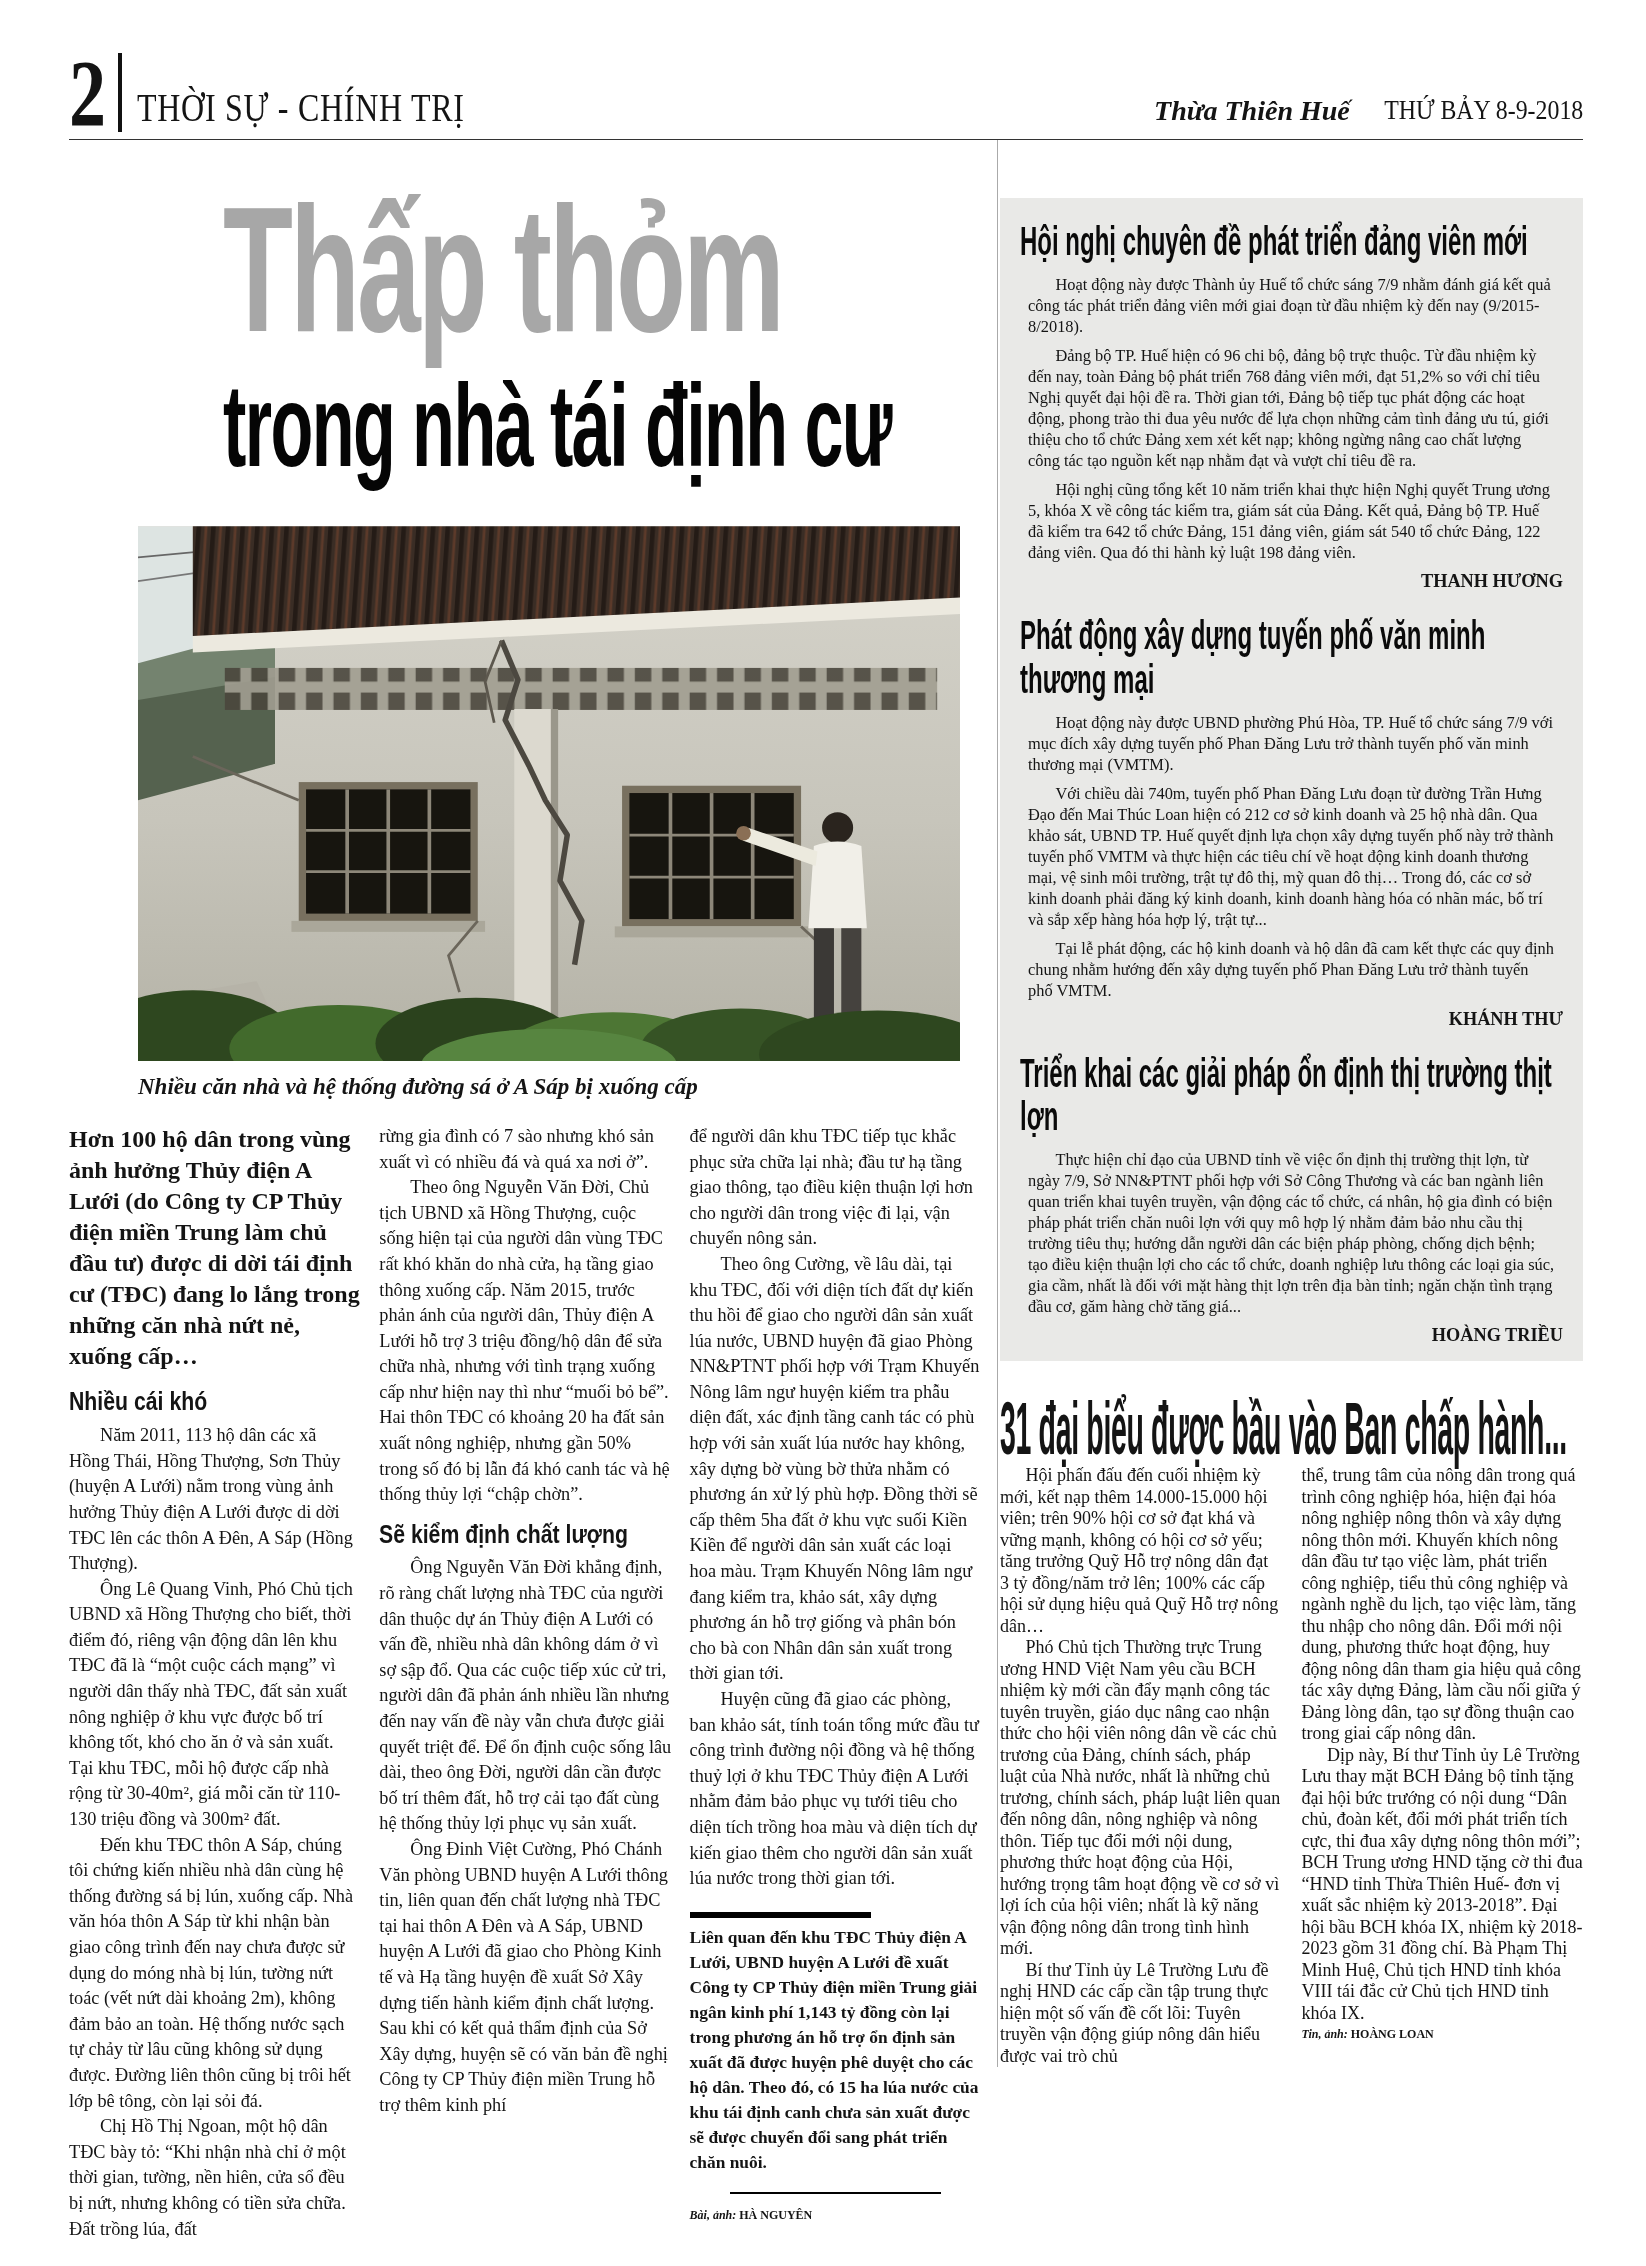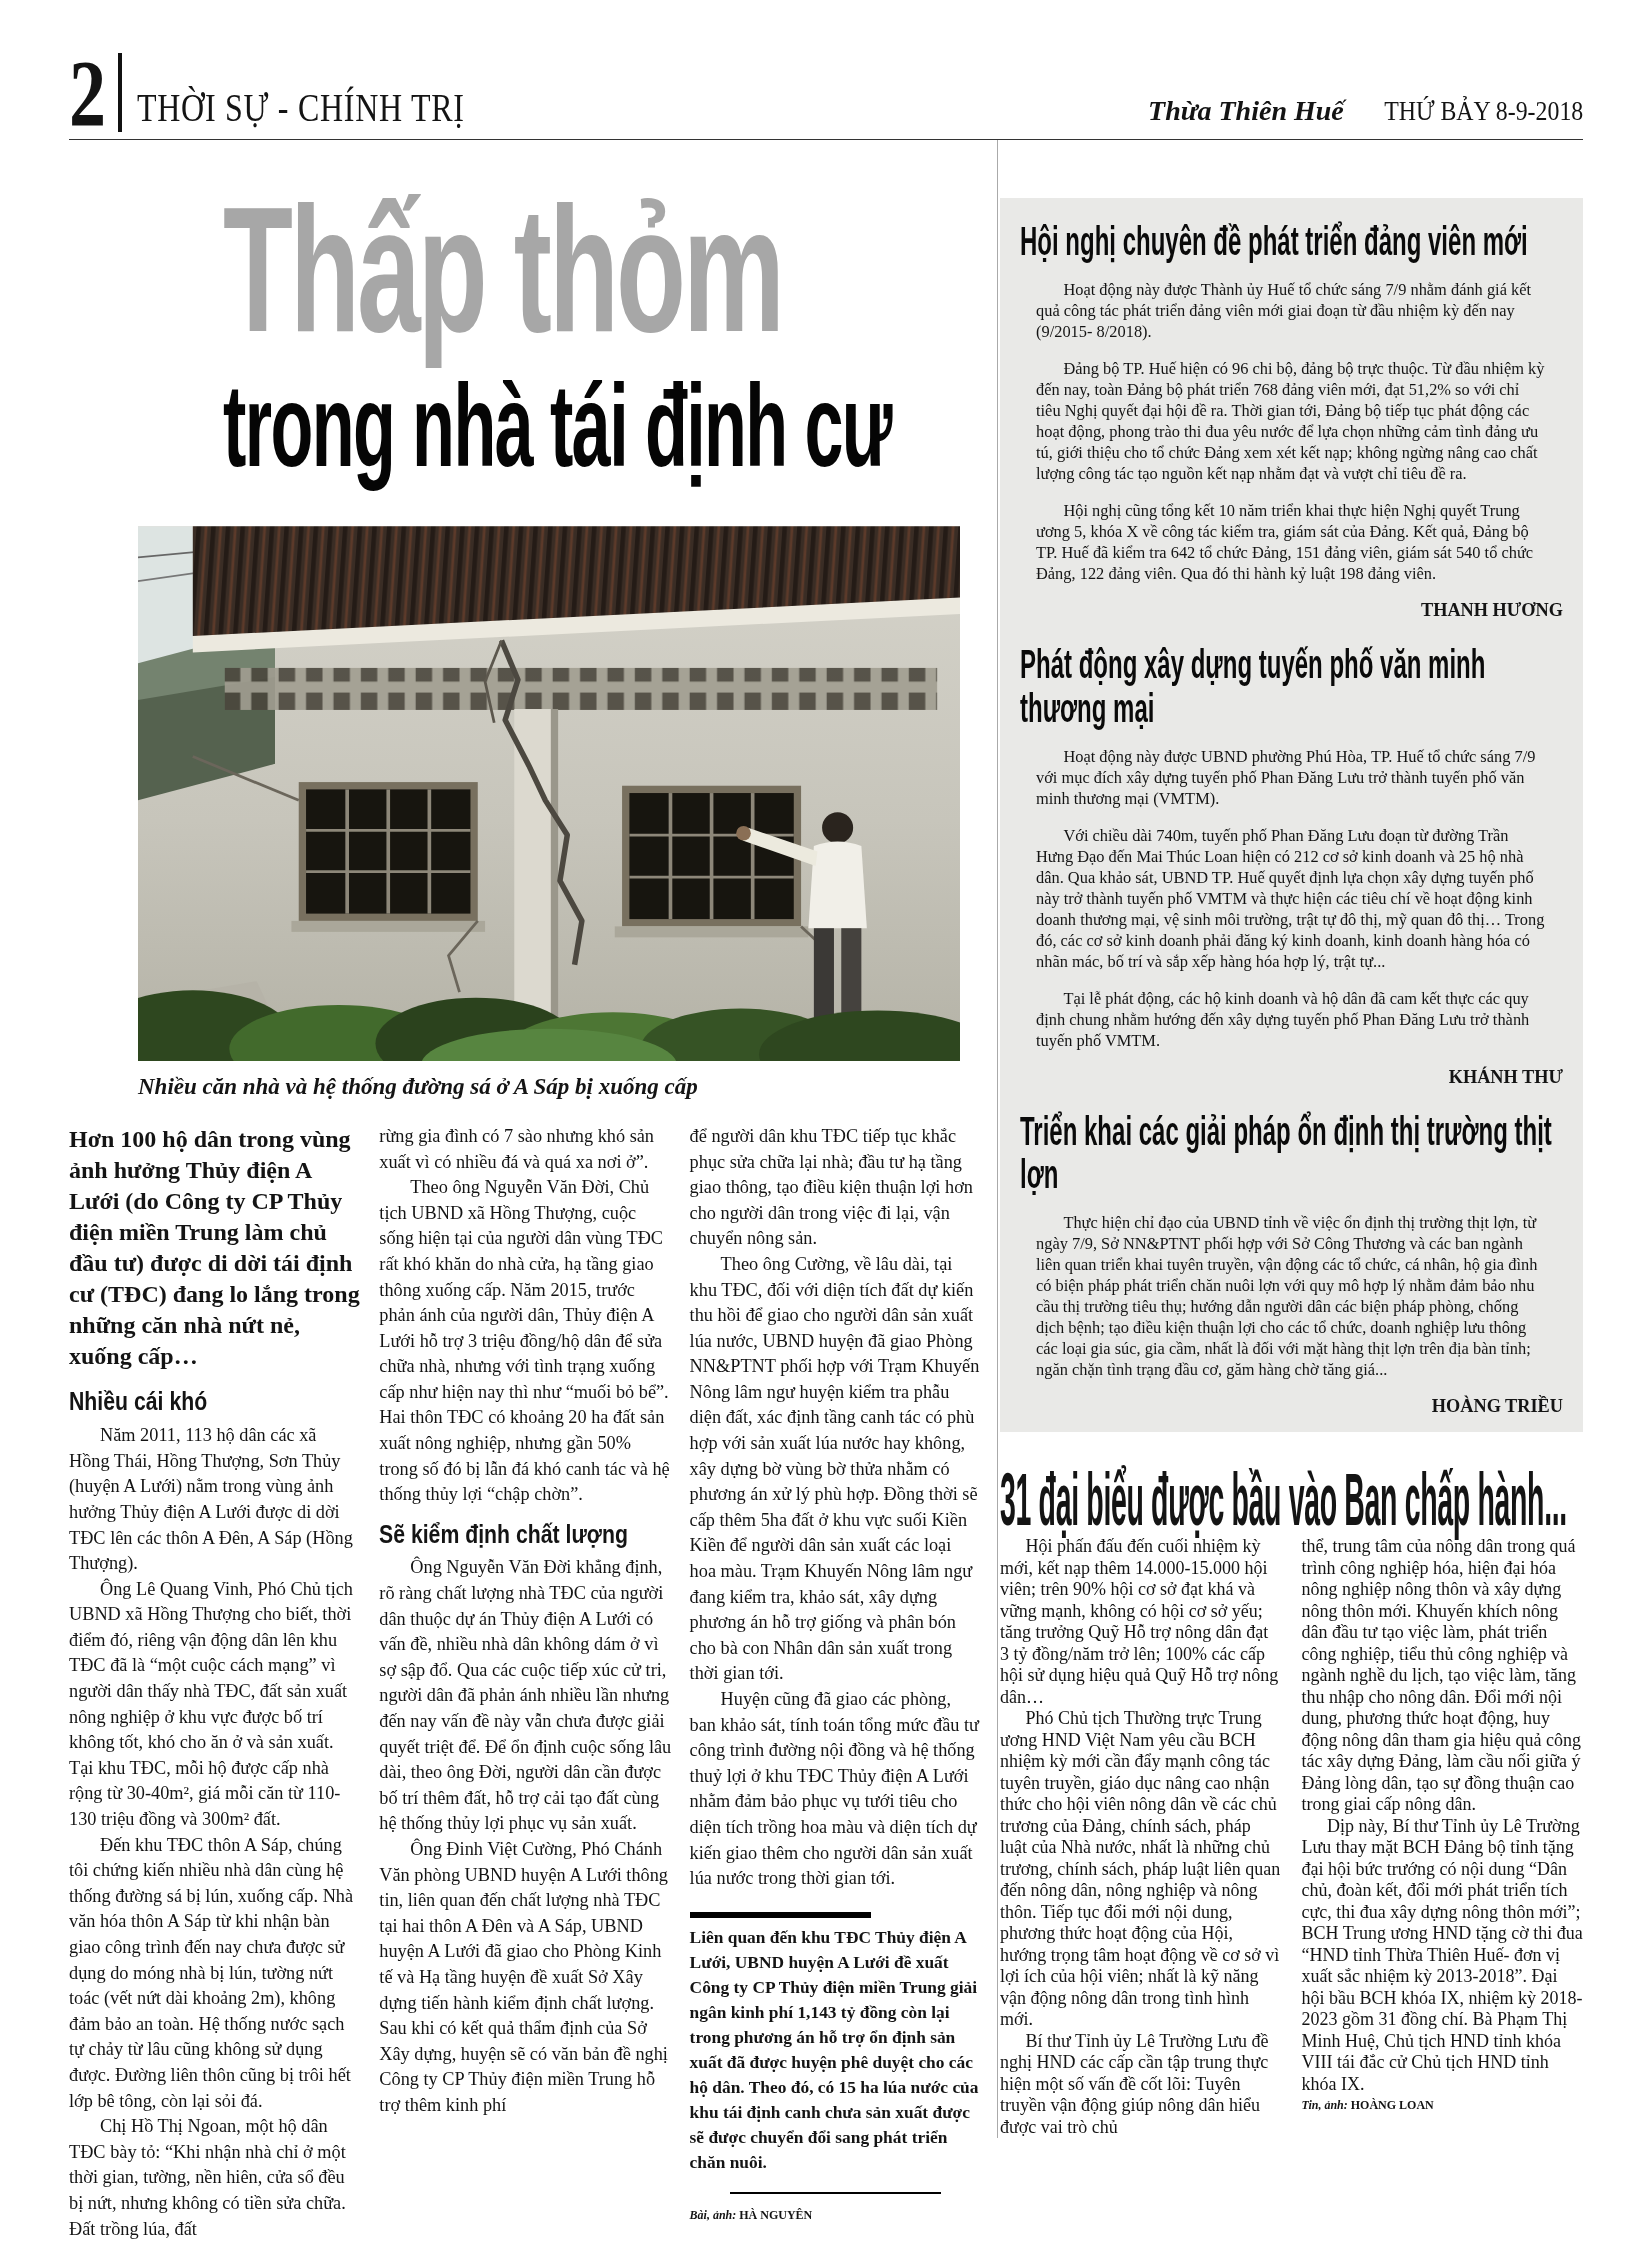--- a/index.html
+++ b/index.html
@@ -4,21 +4,21 @@
 <style>
   html,body{margin:0;padding:0;background:#fff;}
   body{width:1647px;height:2267px;overflow:hidden;font-family:"Liberation Serif",serif;color:#141414;}
   .page{box-sizing:border-box;width:1647px;height:2267px;padding:48px 64px 0 69px;position:relative;}
 
   
   .hdr{display:flex;align-items:flex-end;height:84px;}
   .page-num{font-weight:700;font-size:95px;line-height:75px;transform:scaleX(.78);transform-origin:left bottom;}
   .hdr-bar{width:3.7px;height:79px;background:#111;margin:0 14.6px 0 1.8px;}
   .section-title{font-size:40px;line-height:1;letter-spacing:0.9px;transform:scaleX(.8);transform-origin:left bottom;white-space:nowrap;padding-bottom:3.7px;}
-  .hdr-right{margin-left:auto;display:flex;align-items:flex-end;gap:18px;padding-bottom:5.5px;}
+  .hdr-right{margin-left:auto;display:flex;align-items:flex-start;gap:12px;padding-bottom:5.5px;}
   .masthead{font-weight:700;font-style:italic;font-size:28px;white-space:nowrap;}
   .pdate{font-size:26.5px;white-space:nowrap;transform:scaleX(.9);transform-origin:right bottom;}
   .hdr-rule{border-top:1.8px solid #333;margin-top:7.3px;}
 
   
   main{display:flex;align-items:flex-start;}
   .feature{width:917px;flex:0 0 auto;}
   .sidebar{flex:1 1 auto;margin-left:11px;border-left:0.9px solid #aaa;padding-left:2px;padding-top:58px;min-width:0;}
 
   
@@ -42,21 +42,21 @@
   .byline{margin:0 0 0;text-align:left;font-size:12px;}
   .byline.rule::before{content:"";display:block;width:72%;border-top:2.7px solid #000;margin:3.7px auto 9.1px;}
   .by-label{font-style:italic;font-weight:700;}
   .by-name{font-weight:700;}
 
   
   .gray-panel{background:#e9e9e7;padding:22px 20px 14.6px;}
   .sb-article{margin-bottom:22px;}
   .sb-article:last-child{margin-bottom:0;}
   .sb-title{font-family:"Liberation Sans",sans-serif;font-weight:700;color:#0a0a0a;font-size:40px;line-height:1.08;margin:0 0 11px;transform:scaleX(.60);transform-origin:left top;width:166%;}
-  .gray-panel p.p-ind{margin:16px;text-indent:27.4px;font-size:16.4px;line-height:21px;}
+  .gray-panel p.p-ind{margin:8px;text-indent:27.4px;font-size:16.4px;line-height:21px;}
   .sb-byline{text-align:right;font-weight:700;font-size:18.3px;margin:7.3px 0 0;}
 
   
   .bottom{margin-top:31px;}
   .bt-title{font-family:"Liberation Sans",sans-serif;font-weight:700;font-size:75px;line-height:.98;margin:0;letter-spacing:-0.9px;white-space:nowrap;transform:scaleX(.38);transform-origin:left top;}
   .bt-cont{font-style:italic;font-weight:700;font-size:24px;text-align:right;margin:14.6px 3.7px 14.6px 0;}
   .cols2{display:flex;gap:20px;}
   .bcol{flex:1;min-width:0;font-size:18px;line-height:21.5px;}
   .bcol .t-p{text-indent:25.6px;}
 </style>

